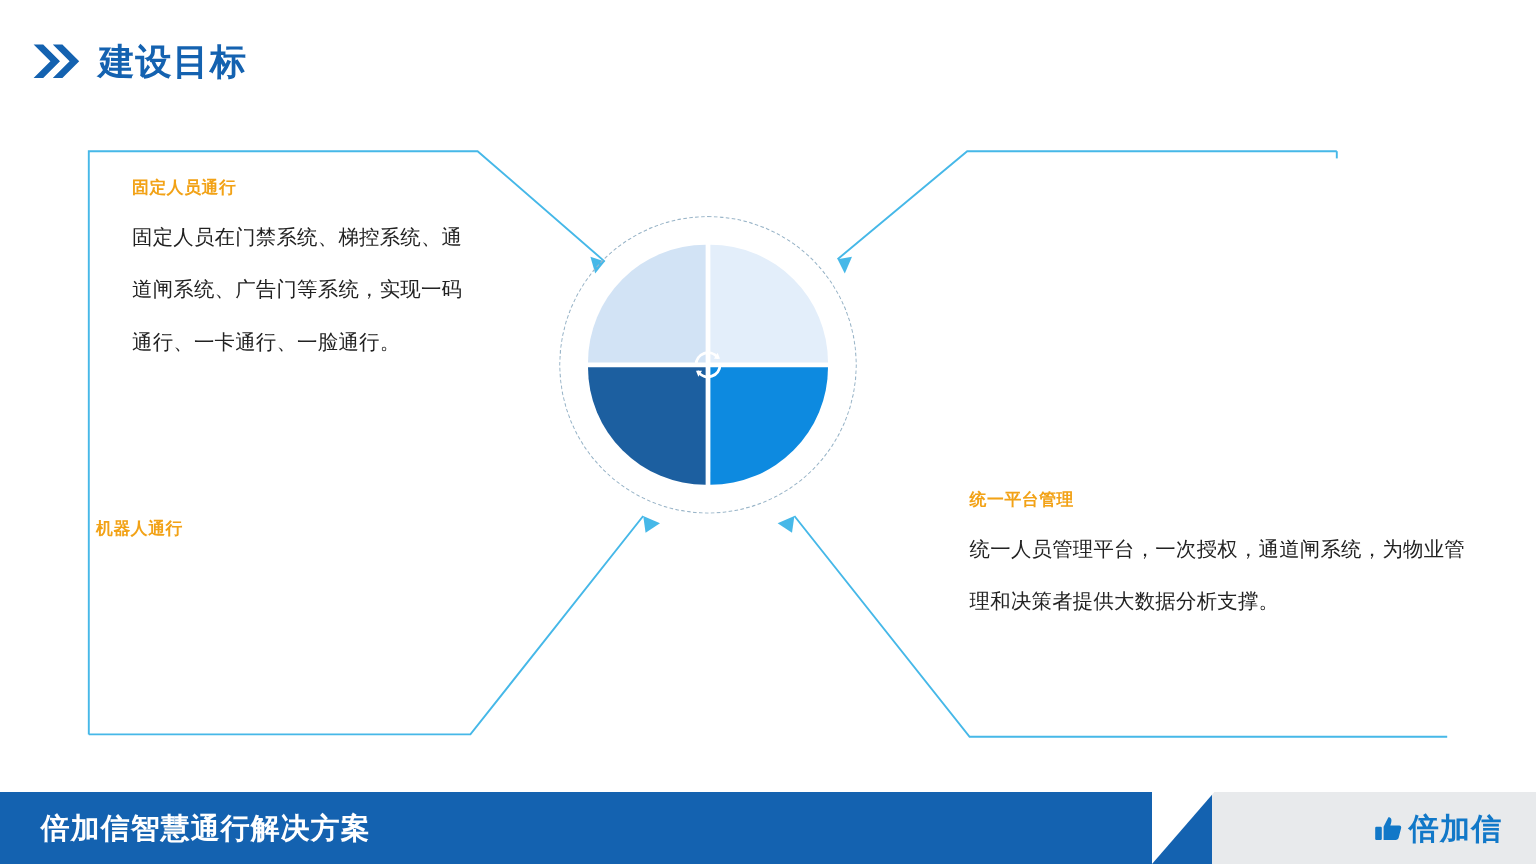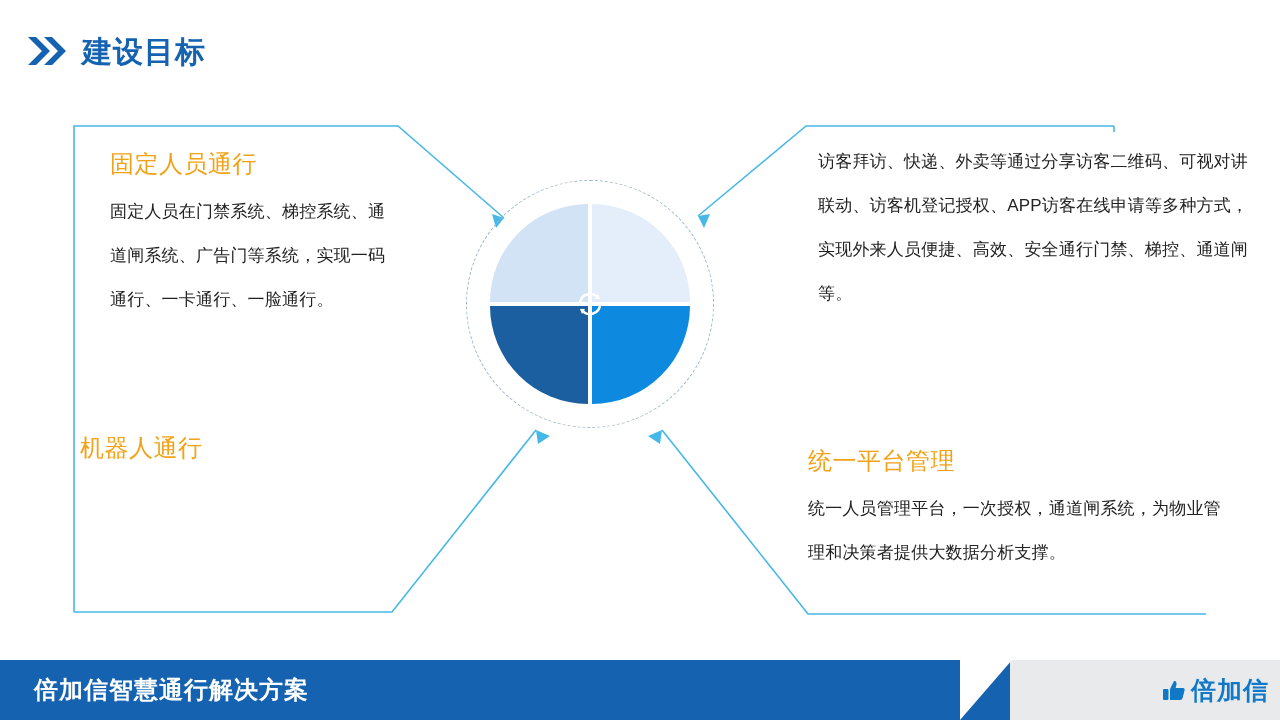--- a/index.html
+++ b/index.html
@@ -105,42 +105,42 @@
     position: absolute;
     left: 84px;
     top: 84px;
     width: 32px;
     height: 32px;
   }
 
   
   .callout { position: absolute; }
   .callout-title {
-    font-size: 24px;
-    font-weight: normal;
+    font-size: 14px;
+    font-weight: bold;
     color: #f2a216;
     margin-bottom: 10px;
     letter-spacing: 0.5px;
   }
   .callout-body {
     font-size: 17px;
     color: #222222;
     line-height: 44px;
     letter-spacing: 0.2px;
   }
 
   #callout-top-left  { left: 100px; top: 148px; width: 300px; }
   #callout-top-left .callout-title { margin-left: 10px; }
   #callout-top-left .callout-body { margin-left: 10px; }
 
   #callout-top-right { left: 818px; top: 140px; width: 440px; }
 
   #callout-bottom-left { left: 80px; top: 432px; width: 380px; }
 
-  #callout-bottom-right { left: 808px; top: 408px; width: 420px; margin-top: 37px; }
+  #callout-bottom-right { left: 808px; top: 408px; width: 420px; }
 
   
   .footer {
     position: absolute;
     left: 0;
     top: 660px;
     width: 1280px;
     height: 60px;
   }
   .footer-bar {
@@ -172,21 +172,21 @@
     position: absolute;
     left: 960px;
     top: 0;
     width: 0;
     height: 0;
     border-left: 52px solid #ffffff;
     border-bottom: 60px solid transparent;
   }
   .brand {
     position: absolute;
-    right: 11px;
+    right: 28px;
     top: 14px;
     font-size: 25px;
     font-weight: bold;
     color: #1178c8;
     letter-spacing: 1px;
     display: flex;
     align-items: center;
   }
   .brand-icon {
     margin-right: 4px;
@@ -242,21 +242,20 @@
     </span>
   </div>
 </div>
 
 <div class="callout" id="callout-top-left">
   <div class="callout-title">固定人员通行</div>
   <div class="callout-body">固定人员在门禁系统、梯控系统、通道闸系统、广告门等系统，实现一码通行、一卡通行、一脸通行。</div>
 </div>
 
 <div class="callout" id="callout-top-right">
-  <div class="callout-body">访客拜访、快递、外卖等通过分享访客二维码、可视对讲联动、访客机登记授权、APP访客在线申请等多种方式，实现外来人员便捷、高效、安全通行门禁、梯控、通道闸等。</div>
 </div>
 
 <div class="callout" id="callout-bottom-left">
   <div class="callout-title">机器人通行</div>
 </div>
 
 <div class="callout" id="callout-bottom-right">
   <div class="callout-title">统一平台管理</div>
   <div class="callout-body">统一人员管理平台，一次授权，通道闸系统，为物业管理和决策者提供大数据分析支撑。</div>
 </div>

